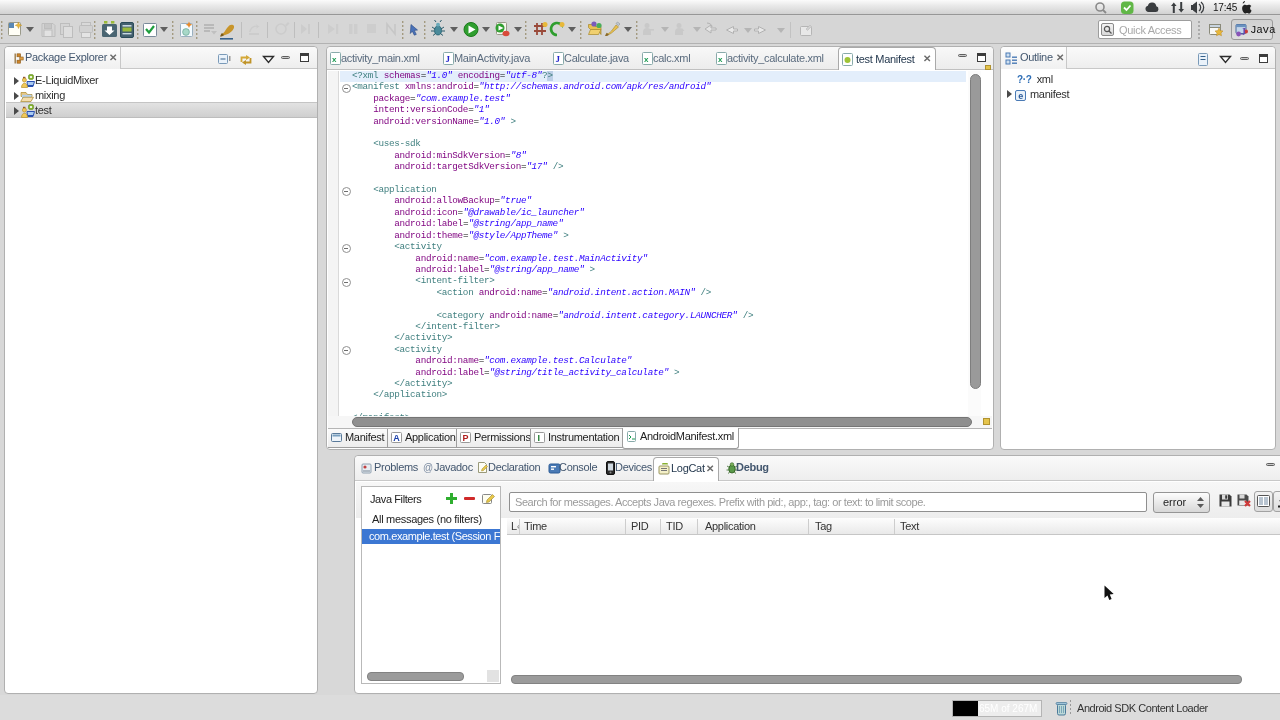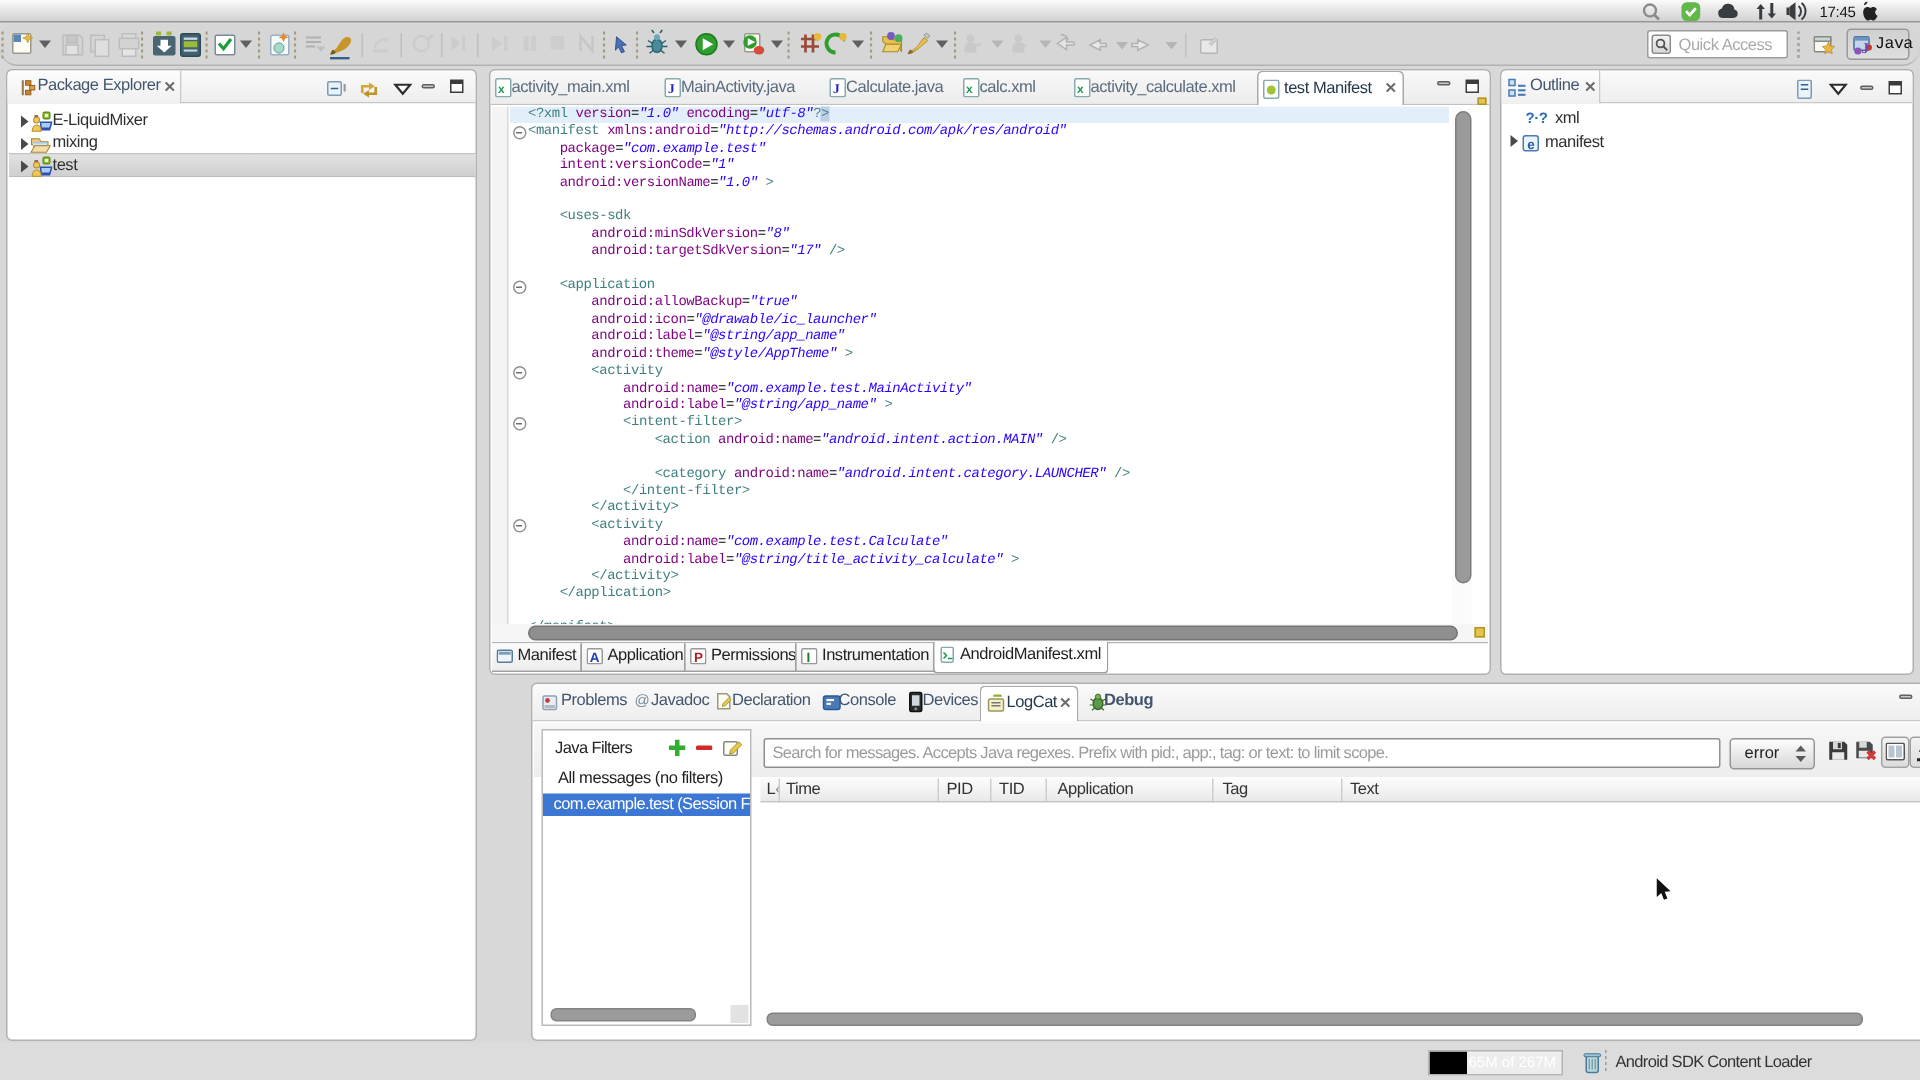--- a/index.html
+++ b/index.html
@@ -5,21 +5,21 @@
 * { margin:0; padding:0; box-sizing:border-box; }
 html,body { width:1280px; height:720px; overflow:hidden; }
 body { font-family:"Liberation Sans", sans-serif; background:#d8d8d8; position:relative; }
 .abs { position:absolute; }
 
 #topbar { left:0; top:0; width:1280px; height:15px;
   background:linear-gradient(#fbfbfb,#e9e9e9 40%,#d2d2d2);
   border-bottom:1px solid #979797; }
 #topbar .title { position:absolute; left:18px; top:18px; font-size:16px; font-weight:bold; color:#1d1d1d; }
 
-#toolbar { left:0; top:16px; width:1280px; height:28px; background:#d6d6d6; border-bottom:1px solid #b2b2b2;border-radius:12px; }
+#toolbar { left:0; top:16px; width:1280px; height:28px; background:#d6d6d6; border-bottom:1px solid #b2b2b2; }
 
 #qa { position:absolute; left:1098px; top:4px; width:94px; height:19px; background:#fff; border:1px solid #9d9d9d; border-radius:2px; }
 #qa .btn { position:absolute; left:2px; top:2px; width:13px; height:13px; background:linear-gradient(#f4f4f4,#d8d8d8); border:1px solid #8a8a8a; border-radius:2px; }
 #qa .ph { position:absolute; left:20px; top:3px; font-size:11px; letter-spacing:-0.3px; color:#a9a9a9; }
 #persp { position:absolute; left:1231px; top:3px; width:42px; height:21px; background:linear-gradient(#d0d0d0,#dedede); border:1px solid #9a9a9a; border-radius:3px; }
 #persp .t { position:absolute; left:16px; top:4px; font-size:11px; letter-spacing:-0.3px; color:#111;font-family:Liberation Mono, monospace; }
 
 .panel { position:absolute; background:#fff; border:1px solid #b0b0b0; border-radius:4px; }
 .ptabrow { position:absolute; left:0; top:0; right:0; height:22px; background:linear-gradient(#fafafa,#eeeeee); border-bottom:1px solid #c8c8c8; border-radius:4px 4px 0 0; }
 .ptab { position:absolute; top:0; height:22px; background:linear-gradient(#fdfdfd,#f0f0f0); border-right:1px solid #c8c8c8; border-radius:4px 0 0 0; }
@@ -414,21 +414,21 @@
         </svg>
         <span class="tx" style="left:17px;">test Manifest</span>
         <span class="closex" style="position:absolute;left:84px;top:5px;">✕</span>
       </div>
     <div style="position:absolute;left:631px;top:7px;width:9px;height:3px;background:#c9c9c9;border:1px solid #5f5f5f;border-radius:2px;"></div>
     <div style="position:absolute;left:650px;top:6px;width:9px;height:9px;border:1px solid #3c3c3c;border-top:3px solid #3c3c3c;background:#fff;"></div>
   </div>
   <div id="codewrap">
     <div id="lnhl"></div>
     <div id="annruler"></div>
-    <pre id="codepre"><span class="ct">&lt;?xml</span> <span class="ca">version</span>=<span class="cv">"1.0"</span> <span class="ca">encoding</span>=<span class="cv">"utf-8"</span><span class="ct">?</span><span class="ct" style="background:#bccfe6;">&gt;</span>
+    <pre id="codepre"><span class="ct">&lt;?xml</span> <span class="ca">schemas</span>=<span class="cv">"1.0"</span> <span class="ca">encoding</span>=<span class="cv">"utf-8"</span><span class="ct">?</span><span class="ct" style="background:#bccfe6;">&gt;</span>
 <span class="ct">&lt;manifest</span> <span class="ca">xmlns:android</span>=<span class="cv">"http://schemas.android.com/apk/res/android"</span>
     <span class="ca">package</span>=<span class="cv">"com.example.test"</span>
     <span class="ca">intent:versionCode</span>=<span class="cv">"1"</span>
     <span class="ca">android:versionName</span>=<span class="cv">"1.0"</span> <span class="ct">&gt;</span>
 
     <span class="ct">&lt;uses-sdk</span>
         <span class="ca">android:minSdkVersion</span>=<span class="cv">"8"</span>
         <span class="ca">android:targetSdkVersion</span>=<span class="cv">"17"</span> <span class="ct">/&gt;</span>
 
     <span class="ct">&lt;application</span>

